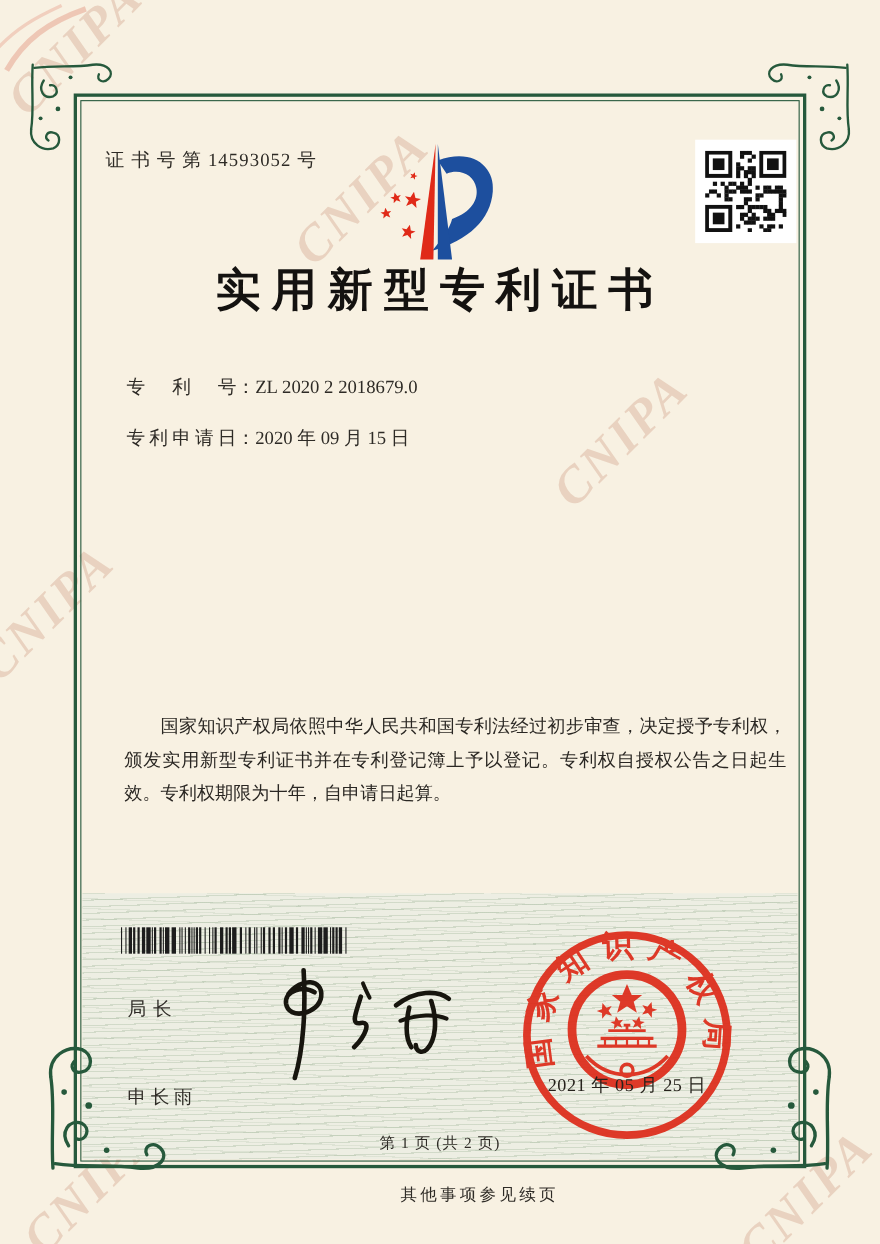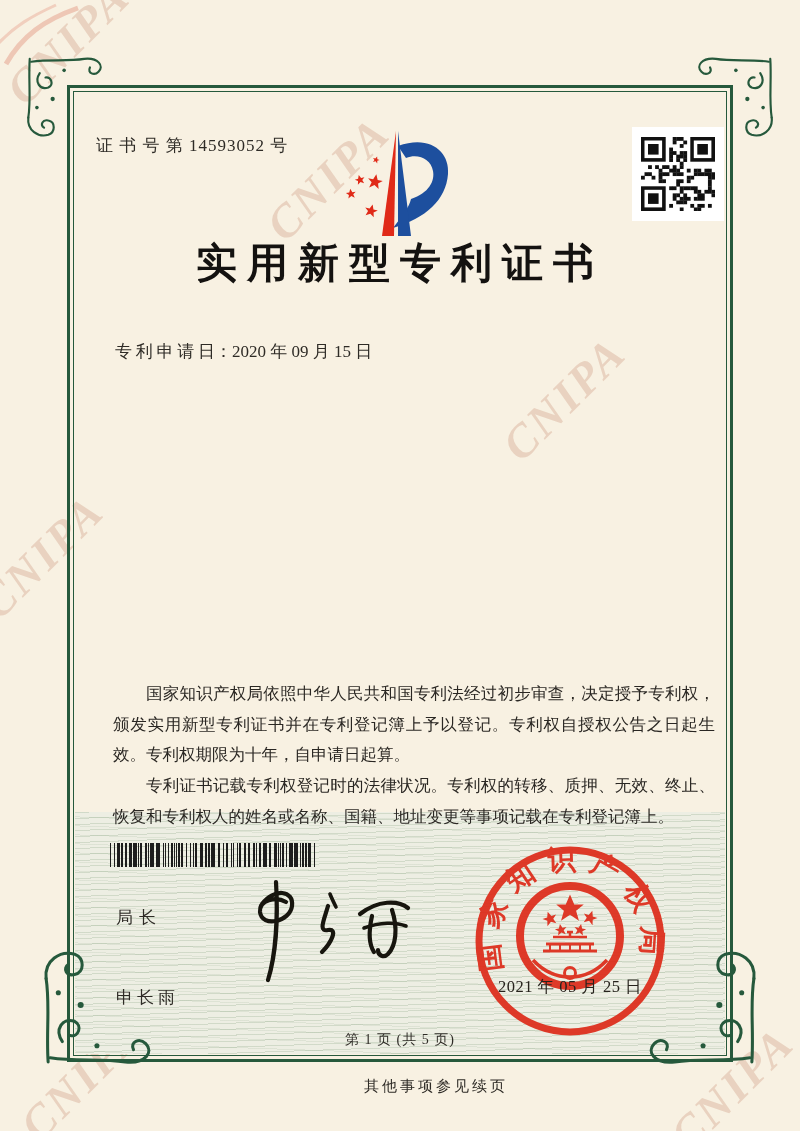--- a/index.html
+++ b/index.html
@@ -36,21 +36,21 @@
   
   .fields{position:absolute;left:115px;top:338px;right:70px;z-index:3;font-size:17px;}
   .field-row{margin-bottom:20px;line-height:27px;white-space:nowrap;}
   .flabel{display:inline-block;width:100px;text-align:justify;text-align-last:justify;vertical-align:top;}
   .fcolon{display:inline-block;vertical-align:top;}
   .fvalue{display:inline-block;vertical-align:top;}
   .fvalue.fixed{width:186px;}
   .grant-group{display:inline-block;margin-left:34px;}
 
   
-  .paras{position:absolute;left:113px;top:679px;width:602px;z-index:3;
+  .paras{position:absolute;left:113px;top:645px;width:602px;z-index:3;
          font-size:16.5px;line-height:1.86;text-align:justify;color:#2a2723;}
   .paras p{margin:0;text-indent:2em;}
 
   
   .barcode{position:absolute;left:110px;top:843px;width:212px;height:24px;display:flex;z-index:3;}
   .barcode i{display:block;height:100%;background:#1d1d1d;flex:none;}
 
   
   .signer-title{position:absolute;left:116px;top:906px;font-size:17px;letter-spacing:6px;z-index:3;
                 font-family:"Liberation Sans","DejaVu Sans",sans-serif;}
@@ -266,27 +266,29 @@
           <rect x="52.86" y="70.48" width="3.82" height="3.82"></rect>
           <rect x="56.38" y="70.48" width="3.82" height="3.82"></rect>
         </g>
     </svg>
   </div>
 
   <div class="title">实用新型专利证书</div>
 
   <div class="fields">
     <div class="field-row">
+      <span class="flabel">专利号</span><span class="fcolon">：</span><span class="fvalue">ZL 2020 2 2018679.0</span>
+    </div>
+    <div class="field-row">
       <span class="flabel">专利申请日</span><span class="fcolon">：</span><span class="fvalue">2020 年 09 月 15 日</span>
     </div>
   </div>
 
   <div class="paras">
     <p>国家知识产权局依照中华人民共和国专利法经过初步审查，决定授予专利权，颁发实用新型专利证书并在专利登记簿上予以登记。专利权自授权公告之日起生效。专利权期限为十年，自申请日起算。</p>
-    <p>专利证书记载专利权登记时的法律状况。专利权的转移、质押、无效、终止、恢复和专利权人的姓名或名称、国籍、地址变更等事项记载在专利登记簿上。</p>
   </div>
 
   <div class="barcode" id="barcode-bars">
       <i style="width: 1px; margin-right: 3px;"></i>
       <i style="width: 1px; margin-right: 2px;"></i>
       <i style="width: 3px; margin-right: 1px;"></i>
       <i style="width: 2px; margin-right: 2px;"></i>
       <i style="width: 2px; margin-right: 2px;"></i>
       <i style="width: 3px; margin-right: 1px;"></i>
       <i style="width: 4px; margin-right: 1px;"></i>
@@ -381,16 +383,16 @@
           <path d="M-20,8 V15 M-10,8 V15 M0,8 V15 M10,8 V15 M20,8 V15" stroke-width="2"></path>
           <path d="M-3,-4 h6 M0,-4 V1" stroke-width="2.5"></path>
           <path d="M-37,24 C-25,37 -11,41 0,41 C11,41 25,37 37,24" stroke-width="3.5"></path>
           <circle cy="37" r="5.5" stroke-width="3"></circle>
         </g>
       </g>
     </svg>
   </div>
   <div class="seal-date">2021 年 05 月 25 日</div>
 
-  <div class="page-footer">第 1 页 (共 5 页)</div>
+  <div class="page-footer">第 1 页 (共 2 页)</div>
   <div class="note">其他事项参见续页</div>
 
 </div>
 
 </body></html>

